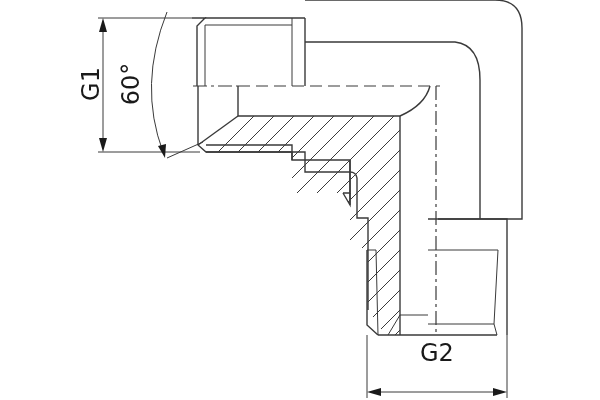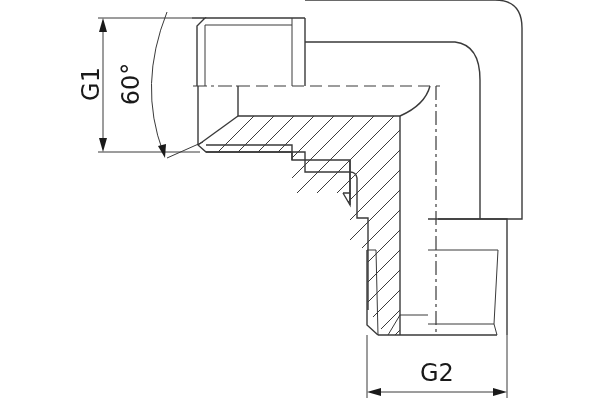--- a/index.html
+++ b/index.html
@@ -117,13 +117,13 @@
     <line class="thin" x1="367" y1="335" x2="367" y2="398"></line>
     <line class="thin" x1="507" y1="335" x2="507" y2="398"></line>
     <line class="thin" x1="372" y1="392" x2="502" y2="392"></line>
     <polygon points="367,392 381,388 381,396" fill="#1a1a1a"></polygon>
     <polygon points="507,392 493,388 493,396" fill="#1a1a1a"></polygon>
   </g>
 </svg>
 
 <div class="lbl rot" style="left:74px; top:70px;">G1</div>
 <div class="lbl rot" style="left:110px; top:70px;">60°</div>
-<div class="lbl" style="left:420px; top:359px;text-align:center;">G2</div>
+<div class="lbl" style="left:420px; top:339px;text-align:center;">G2</div>
 
 </body></html>

